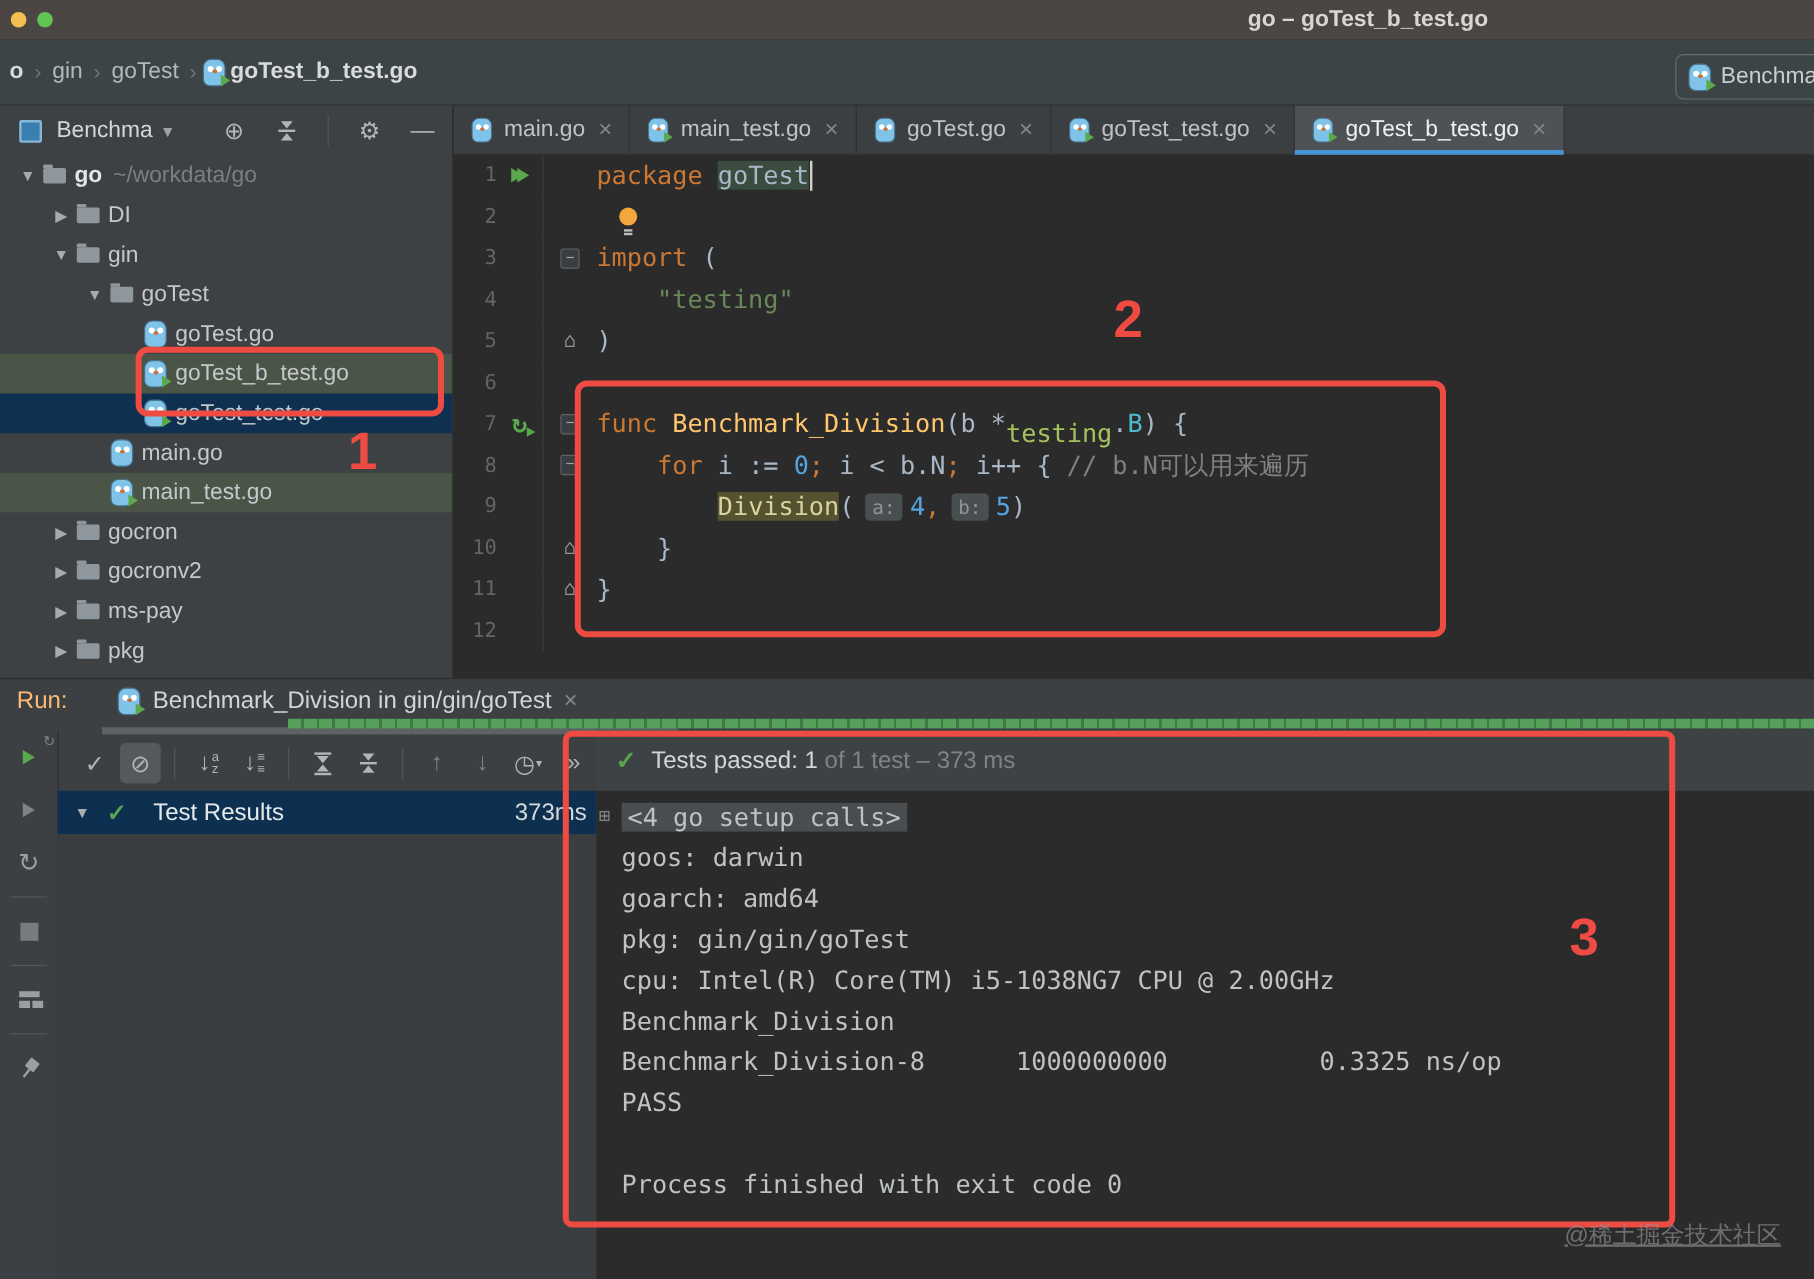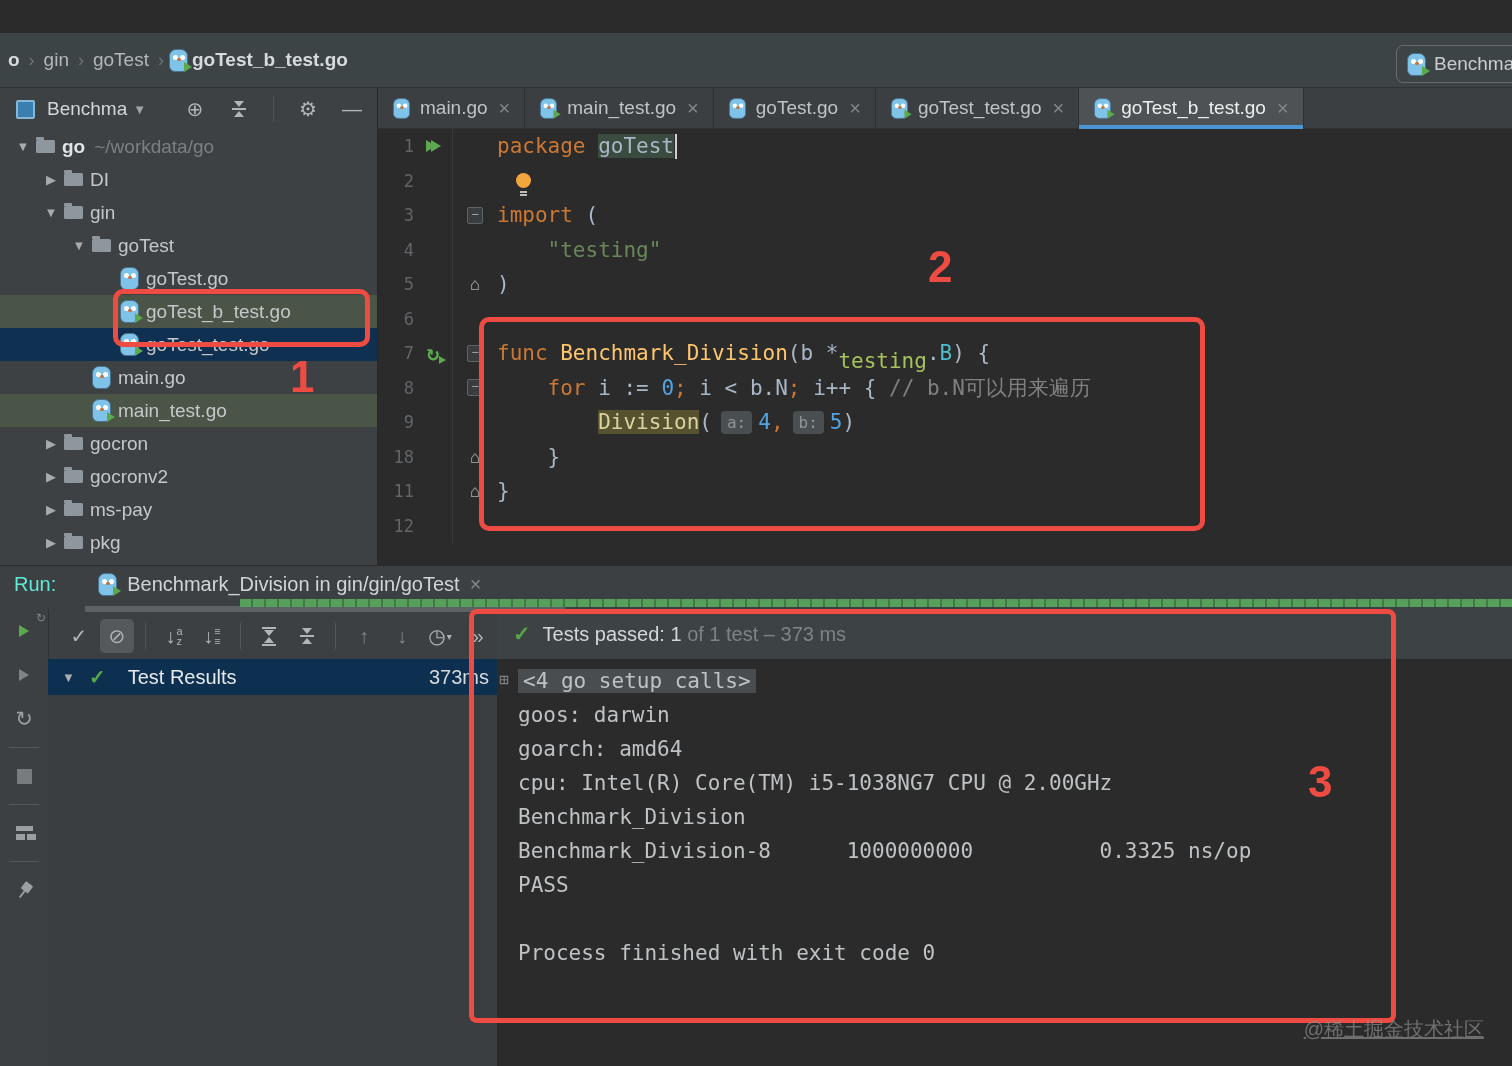--- a/index.html
+++ b/index.html
@@ -70,21 +70,21 @@
   .tri{display:inline-block;width:0;height:0;border-left:10px solid #5ba84f;border-top:6px solid transparent;border-bottom:6px solid transparent;}
   .runall .tri+ .tri{margin-left:-5px;}
   .rt{color:#5ba84f;font-weight:bold;font-size:21px;position:relative;}
   .rt .tri{position:absolute;right:-7px;bottom:1px;border-left-width:7px;border-top-width:4px;border-bottom-width:4px;}
   .fold-m{width:14px;height:15px;border:1px solid #5e6366;background:#3a3d3f;color:#9da2a5;font-size:12px;line-height:13px;
           text-align:center;border-radius:2px;}
   .fold-e{color:#8f9497;font-size:17px;}
   
   #runpanel{left:0;top:565px;width:1512px;height:501px;background:#3c4043;border-top:1px solid #2a2d2f;}
   #runtabrow{position:absolute;left:0;top:0;width:1512px;height:36px;display:flex;align-items:center;}
-  #run-label{color:#5eead4;font-size:20px;margin-left:14px;}
+  #run-label{color:#fdba74;font-size:20px;margin-left:14px;}
   #runtab{display:flex;align-items:center;gap:10px;margin-left:42px;color:#d1d5d7;font-size:20px;}
   #runtab .close{color:#84888b;font-size:20px;}
   #tab-underline{position:absolute;left:85px;top:40px;width:480px;height:6px;background:#5e6264;}
   #progressbar{position:absolute;left:240px;top:33px;width:1272px;height:8px;
                background:repeating-linear-gradient(90deg,#57a05c 0 11px,#3f7a45 11px 13px);}
   #leftstrip{position:absolute;left:0;top:43px;width:48px;height:458px;border-right:1px solid #2e3133;
              display:flex;flex-direction:column;align-items:center;}
   .ls-ico{height:44px;display:flex;align-items:center;justify-content:center;width:100%;color:#9a9fa2;font-size:21px;}
   .ls-div{width:30px;height:1px;background:#53575a;margin:6px 0;}
   #runtoolbar{position:absolute;left:48px;top:47px;width:449px;height:46px;display:flex;align-items:center;padding-left:12px;box-sizing:border-box;}
@@ -125,20 +125,25 @@
   
   .redbox{position:absolute;border:5px solid #ee4b43;pointer-events:none;}
   .rednum{position:absolute;color:#ee4b43;font-size:44px;font-weight:bold;pointer-events:none;}
   #watermark{position:absolute;right:28px;top:1016px;color:#919294;opacity:.65;font-size:20px;text-decoration:underline;}
 </style>
 </head>
 <body>
 
 <div id="app">
 
+  <div id="titlebar" class="abs">
+    <span class="tl" style="left:9px;background:#f5bd4f"></span>
+    <span class="tl" style="left:31px;background:#61c354"></span>
+    <span id="title">go – goTest_b_test.go</span>
+  </div>
 
   <div id="breadcrumbbar" class="abs">
       <span class="bc-item strong">o</span>
       <span class="bc-sep">›</span>
       <span class="bc-item">gin</span>
       <span class="bc-sep">›</span>
       <span class="bc-item">goTest</span>
       <span class="bc-sep">›</span>
       <span class="gopher-wrap">
         <span class="gopher"></span>
@@ -364,21 +369,21 @@
           </span>
           <span class="ctext"><span class="tk-pl">    </span><span class="tk-kw">for </span><span class="tk-pl">i := </span><span class="tk-num">0</span><span class="tk-semi">;</span><span class="tk-pl"> i &lt; b.N</span><span class="tk-semi">;</span><span class="tk-pl"> i++ { </span><span class="tk-cmt">// b.N可以用来遍历</span></span>
         </div>
         <div class="cline">
           <span class="lnum">9</span>
           <span class="gslot"></span>
           <span class="fslot"></span>
           <span class="ctext"><span class="tk-pl">        </span><span class="tk-pl tk-hlu">Division</span><span class="tk-pl">(</span><span class="pill">a:</span><span class="tk-num">4</span><span class="tk-semi">,</span><span class="pill">b:</span><span class="tk-num">5</span><span class="tk-pl">)</span></span>
         </div>
         <div class="cline">
-          <span class="lnum">18</span>
+          <span class="lnum">10</span>
           <span class="gslot"></span>
           <span class="fslot">
             <span class="fold-e">⌂</span>
           </span>
           <span class="ctext"><span class="tk-pl">    }</span></span>
         </div>
         <div class="cline">
           <span class="lnum">11</span>
           <span class="gslot"></span>
           <span class="fslot">
@@ -474,20 +479,21 @@
       <span class="car">▼</span>
       <span class="chk">✓</span>
       <span id="testres-label">Test Results</span>
       <span id="testres-time">373ms</span>
     </div>
     <div id="treerest"></div>
     <div id="console">
         <div class="conline"><span class="expander">⊞</span><span class="hl">&lt;4 go setup calls&gt;</span></div>
         <div class="conline"><span>goos: darwin</span></div>
         <div class="conline"><span>goarch: amd64</span></div>
+        <div class="conline"><span>pkg: gin/gin/goTest</span></div>
         <div class="conline"><span>cpu: Intel(R) Core(TM) i5-1038NG7 CPU @ 2.00GHz</span></div>
         <div class="conline"><span>Benchmark_Division</span></div>
         <div class="conline"><span>Benchmark_Division-8      1000000000          0.3325 ns/op</span></div>
         <div class="conline"><span>PASS</span></div>
         <div class="conline"><span></span></div>
         <div class="conline"><span>Process finished with exit code 0</span></div>
       </div>
   </div>
 
   <div class="redbox" style="left:113px;top:289px;width:247px;height:48px;border-radius:10px;"></div>

